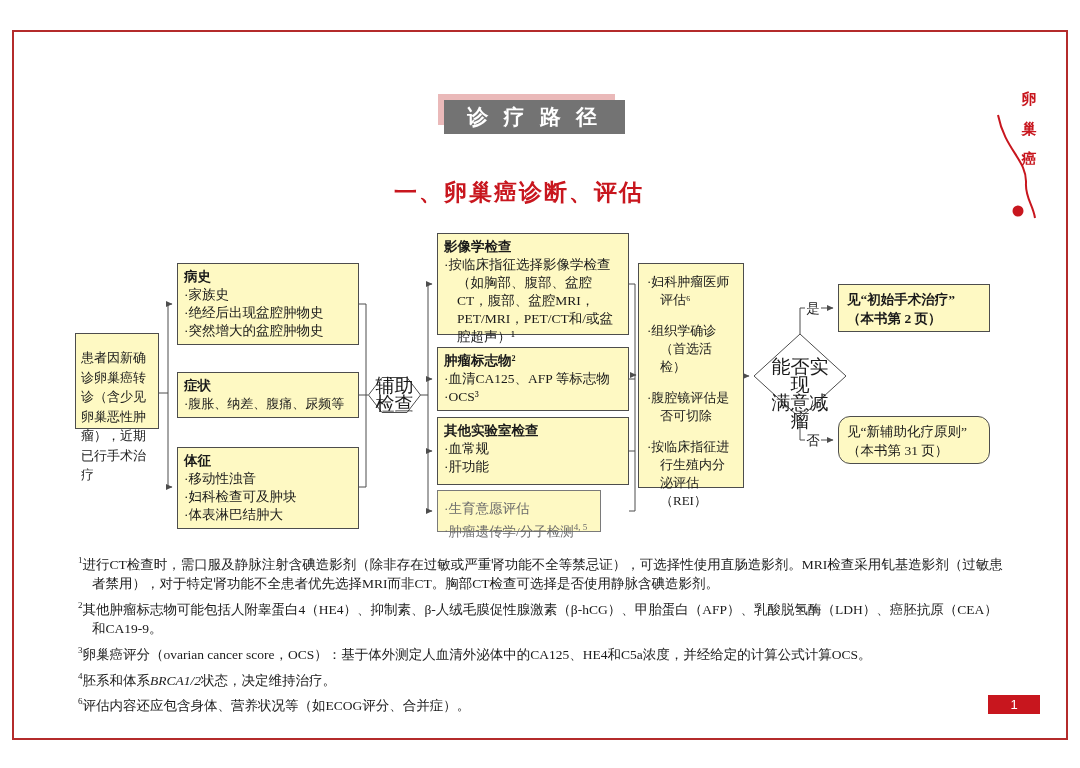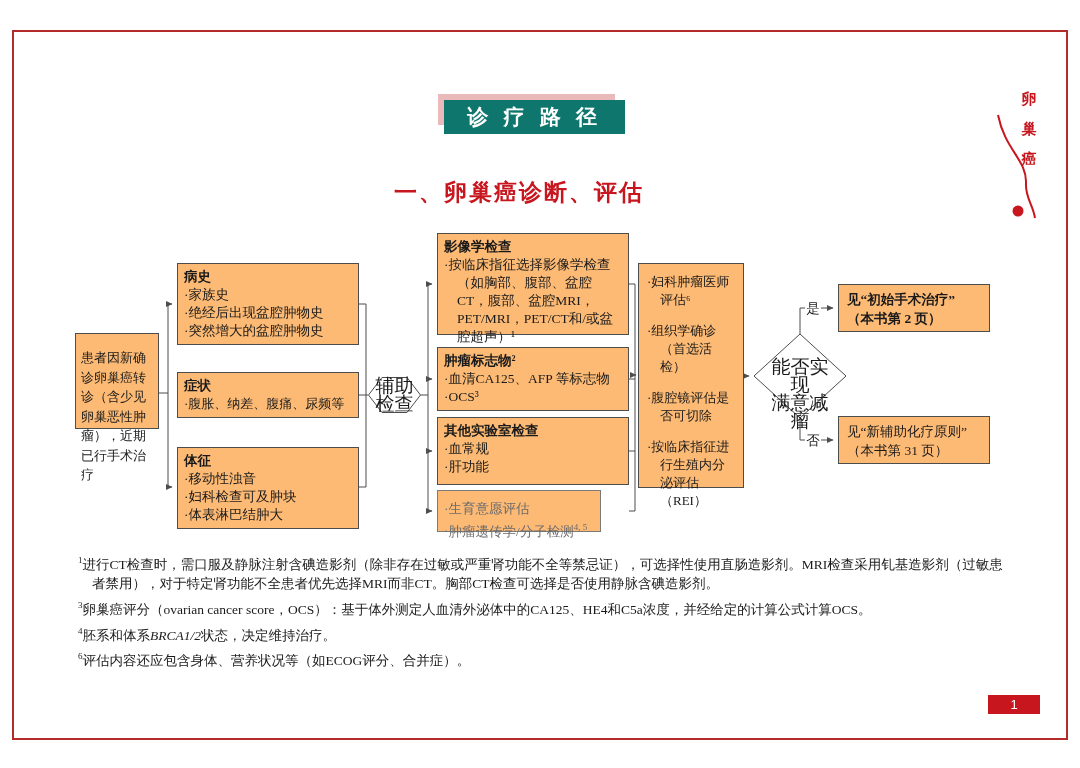--- a/index.html
+++ b/index.html
@@ -3,32 +3,32 @@
 <meta charset="utf-8">
 <style>
   html,body{margin:0;padding:0;background:#fff;}
   #page{position:relative;width:1080px;height:768px;background:#fff;overflow:hidden;
         font-family:"Liberation Serif","DejaVu Serif",serif;color:#1a1a1a;}
   #frame{position:absolute;left:12px;top:30px;right:12px;bottom:28px;
          border:2px solid #b js42b2b;pointer-events:none;z-index:0;}
   .abs{position:absolute;box-sizing:border-box;}
   
   #banner-shadow{left:438px;top:94px;width:177px;height:31px;background:#eab9b9;z-index:1;}
-  #banner{left:444px;top:100px;width:181px;height:34px;background:#0f766e;z-index:2;
+  #banner{left:444px;top:100px;width:181px;height:34px;background:#737373;z-index:2;
           color:#fff;font-weight:bold;font-size:21px;line-height:34px;text-align:center;letter-spacing:5px;}
   #section-title{left:0;top:177px;width:1038px;text-align:center;z-index:2;
           font-family:Liberation Mono, monospace;font-weight:bold;
           font-size:23px;color:#c8161e;letter-spacing:2px;}
   
   #side-tab{left:1012px;top:90px;width:34px;z-index:2;text-align:center;color:#c8161e;
             font-size:15px;font-weight:bold;}
   #side-tab div{margin-bottom:11px;}
   #side-curve{left:985px;top:105px;z-index:1;}
   
-  .box{background:#fdba74;border:1px solid #4d4d4d;z-index:2;font-size:13.5px;line-height:18px;
+  .box{background:#fef9c3;border:1px solid #4d4d4d;z-index:2;font-size:13.5px;line-height:18px;
        padding:4px 6px;}
   .box-title{font-weight:bold;}
   .bullet{padding-left:13px;text-indent:-13px;}
   .bullet::before{content:"·";}
   .gyn-item{padding-left:13px;text-indent:-13px;margin-bottom:13px;}
   .gyn-item::before{content:"·";}
   .lbl{z-index:3;background:#fff;font-size:13.5px;line-height:17px;text-align:center;}
   sup{font-size:9px;}
   .fn{padding-left:14px;text-indent:-14px;font-size:13.5px;line-height:19.5px;margin-bottom:2.5px;}
   .fn i{font-style:italic;}
@@ -166,26 +166,27 @@
     <div>满意减瘤</div>
   </div>
 
   <div class="abs lbl" style="left:805px;top:300px;width:16px;height:17px;">是</div>
   <div class="abs lbl" style="left:805px;top:432px;width:16px;height:17px;">否</div>
 
   <div class="abs box" style="left:838px;top:284px;width:152px;height:48px;padding:5px 8px;line-height:19px;font-weight:bold;">
     <div>见“初始手术治疗”</div>
     <div>（本书第 2 页）</div>
   </div>
-  <div class="abs box" style="left:838px;top:416px;width:152px;height:48px;padding:5px 8px;line-height:19px;">
+  <div class="abs box" style="left:838px;top:416px;width:152px;height:48px;padding:5px 8px;line-height:19px;border-radius:12px;">
     <div>见“新辅助化疗原则”</div>
     <div>（本书第 31 页）</div>
   </div>
 
   <div class="abs" style="left:78px;top:551px;width:928px;z-index:2;">
     <div class="fn"><sup>1</sup><span>进行CT检查时，需口服及静脉注射含碘造影剂（除非存在过敏或严重肾功能不全等禁忌证），可选择性使用直肠造影剂。MRI检查采用钆基造影剂（过敏患者禁用），对于特定肾功能不全患者优先选择MRI而非CT。胸部CT检查可选择是否使用静脉含碘造影剂。</span><i></i><span></span></div>
+    <div class="fn"><sup>2</sup><span>其他肿瘤标志物可能包括人附睾蛋白4（HE4）、抑制素、β-人绒毛膜促性腺激素（β-hCG）、甲胎蛋白（AFP）、乳酸脱氢酶（LDH）、癌胚抗原（CEA）和CA19-9。</span><i></i><span></span></div>
     <div class="fn"><sup>3</sup><span>卵巢癌评分（ovarian cancer score，OCS）：基于体外测定人血清外泌体中的CA125、HE4和C5a浓度，并经给定的计算公式计算OCS。</span><i></i><span></span></div>
     <div class="fn"><sup>4</sup><span>胚系和体系</span><i>BRCA1/2</i><span>状态，决定维持治疗。</span></div>
     <div class="fn"><sup>6</sup><span>评估内容还应包含身体、营养状况等（如ECOG评分、合并症）。</span><i></i><span></span></div>
   </div>
 
   <div id="page-num" class="abs">1</div>
 </div>
 
 </body></html>

